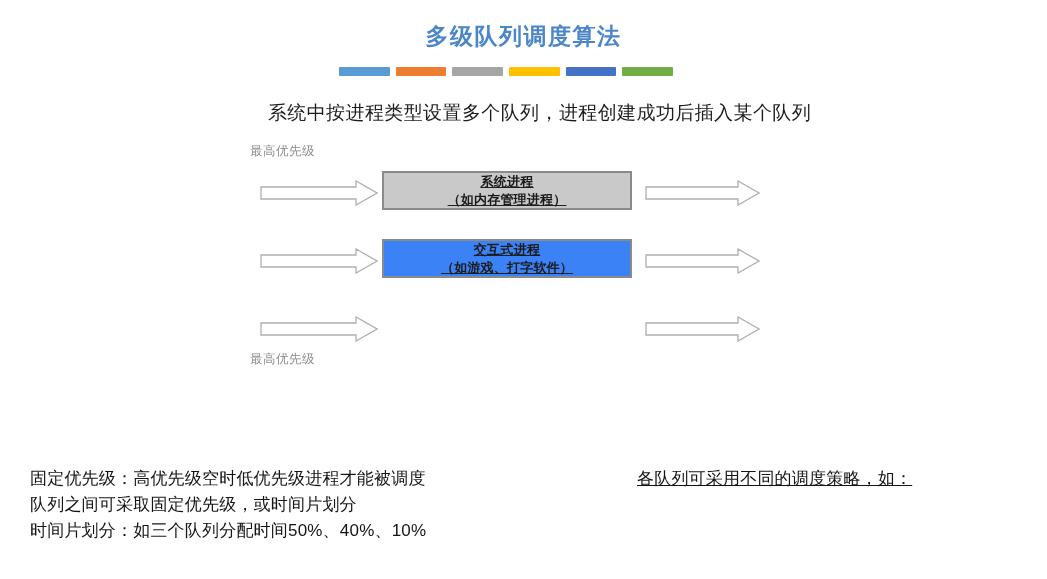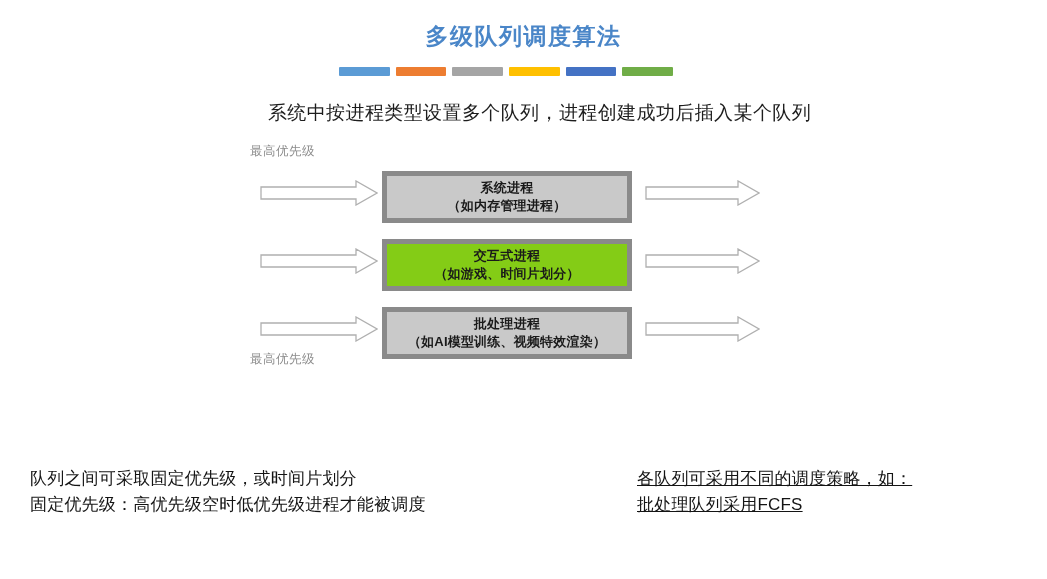--- a/index.html
+++ b/index.html
@@ -76,29 +76,30 @@
     letter-spacing: 0.5px;
     white-space: nowrap;
   }
   #label-highest { left: 250px; top: 143px; }
   #label-lowest  { left: 250px; top: 351px; }
 
   .queue-box {
     position: absolute;
     left: 382px;
     width: 250px;
-    height: 52px;
+    height: 39px;
     background: #c9c9c9;
-    border: 5px solid #404040;
+    border: 2px solid #404040;
     box-sizing: border-box;
     display: flex;
     flex-direction: column;
     align-items: center;
     justify-content: center;
     line-height: 1.35;
+    text-decoration: underline;
   }
   .queue-box .q-title {
     font-size: 13px;
     font-weight: 700;
     color: #1a1a1a;
     letter-spacing: 0.3px;
   }
   .queue-box .q-sub {
     font-size: 13px;
     font-weight: 700;
@@ -183,27 +184,23 @@
   <div class="arrow arrow-in" id="arrow-in-2">
     <svg viewBox="0 0 118 26" preserveAspectRatio="none">
       <polygon points="1,7 96,7 96,1 117,13 96,25 96,19 1,19" fill="#ffffff" stroke="#b0b0b0" stroke-width="1.3"></polygon>
     </svg>
   </div>
 
   <div class="queue-box" id="queue-box-0" style="background: rgb(201, 201, 201); border-color: rgb(138, 138, 138);">
     <div class="q-title">系统进程</div>
     <div class="q-sub">（如内存管理进程）</div>
   </div>
-  <div class="queue-box" id="queue-box-1" style="background: #84cc16; border-color: rgb(138, 138, 138);">
+  <div class="queue-box" id="queue-box-1" style="background: #3b82f6; border-color: rgb(138, 138, 138);">
     <div class="q-title">交互式进程</div>
-    <div class="q-sub">（如游戏、时间片划分）</div>
-  </div>
-  <div class="queue-box" id="queue-box-2" style="background: rgb(201, 201, 201); border-color: rgb(138, 138, 138);">
-    <div class="q-title">批处理进程</div>
-    <div class="q-sub">（如AI模型训练、视频特效渲染）</div>
+    <div class="q-sub">（如游戏、打字软件）</div>
   </div>
 
   <div class="arrow arrow-out" id="arrow-out-0">
     <svg viewBox="0 0 115 26" preserveAspectRatio="none">
       <polygon points="1,7 93,7 93,1 114,13 93,25 93,19 1,19" fill="#ffffff" stroke="#b0b0b0" stroke-width="1.3"></polygon>
     </svg>
   </div>
   <div class="arrow arrow-out" id="arrow-out-1">
     <svg viewBox="0 0 115 26" preserveAspectRatio="none">
       <polygon points="1,7 93,7 93,1 114,13 93,25 93,19 1,19" fill="#ffffff" stroke="#b0b0b0" stroke-width="1.3"></polygon>
@@ -211,20 +208,20 @@
   </div>
   <div class="arrow arrow-out" id="arrow-out-2">
     <svg viewBox="0 0 115 26" preserveAspectRatio="none">
       <polygon points="1,7 93,7 93,1 114,13 93,25 93,19 1,19" fill="#ffffff" stroke="#b0b0b0" stroke-width="1.3"></polygon>
     </svg>
   </div>
 
 </div>
 
 <div class="note-block" id="note-left">
+  <div class="note-line">固定优先级：高优先级空时低优先级进程才能被调度</div>
   <div class="note-line">队列之间可采取固定优先级，或时间片划分</div>
-  <div class="note-line">固定优先级：高优先级空时低优先级进程才能被调度</div>
+  <div class="note-line">时间片划分：如三个队列分配时间50%、40%、10%</div>
 </div>
 
 <div class="note-block" id="note-right">
   <div class="note-line">各队列可采用不同的调度策略，如：</div>
-  <div class="note-line">批处理队列采用FCFS</div>
 </div>
 
 </body></html>

